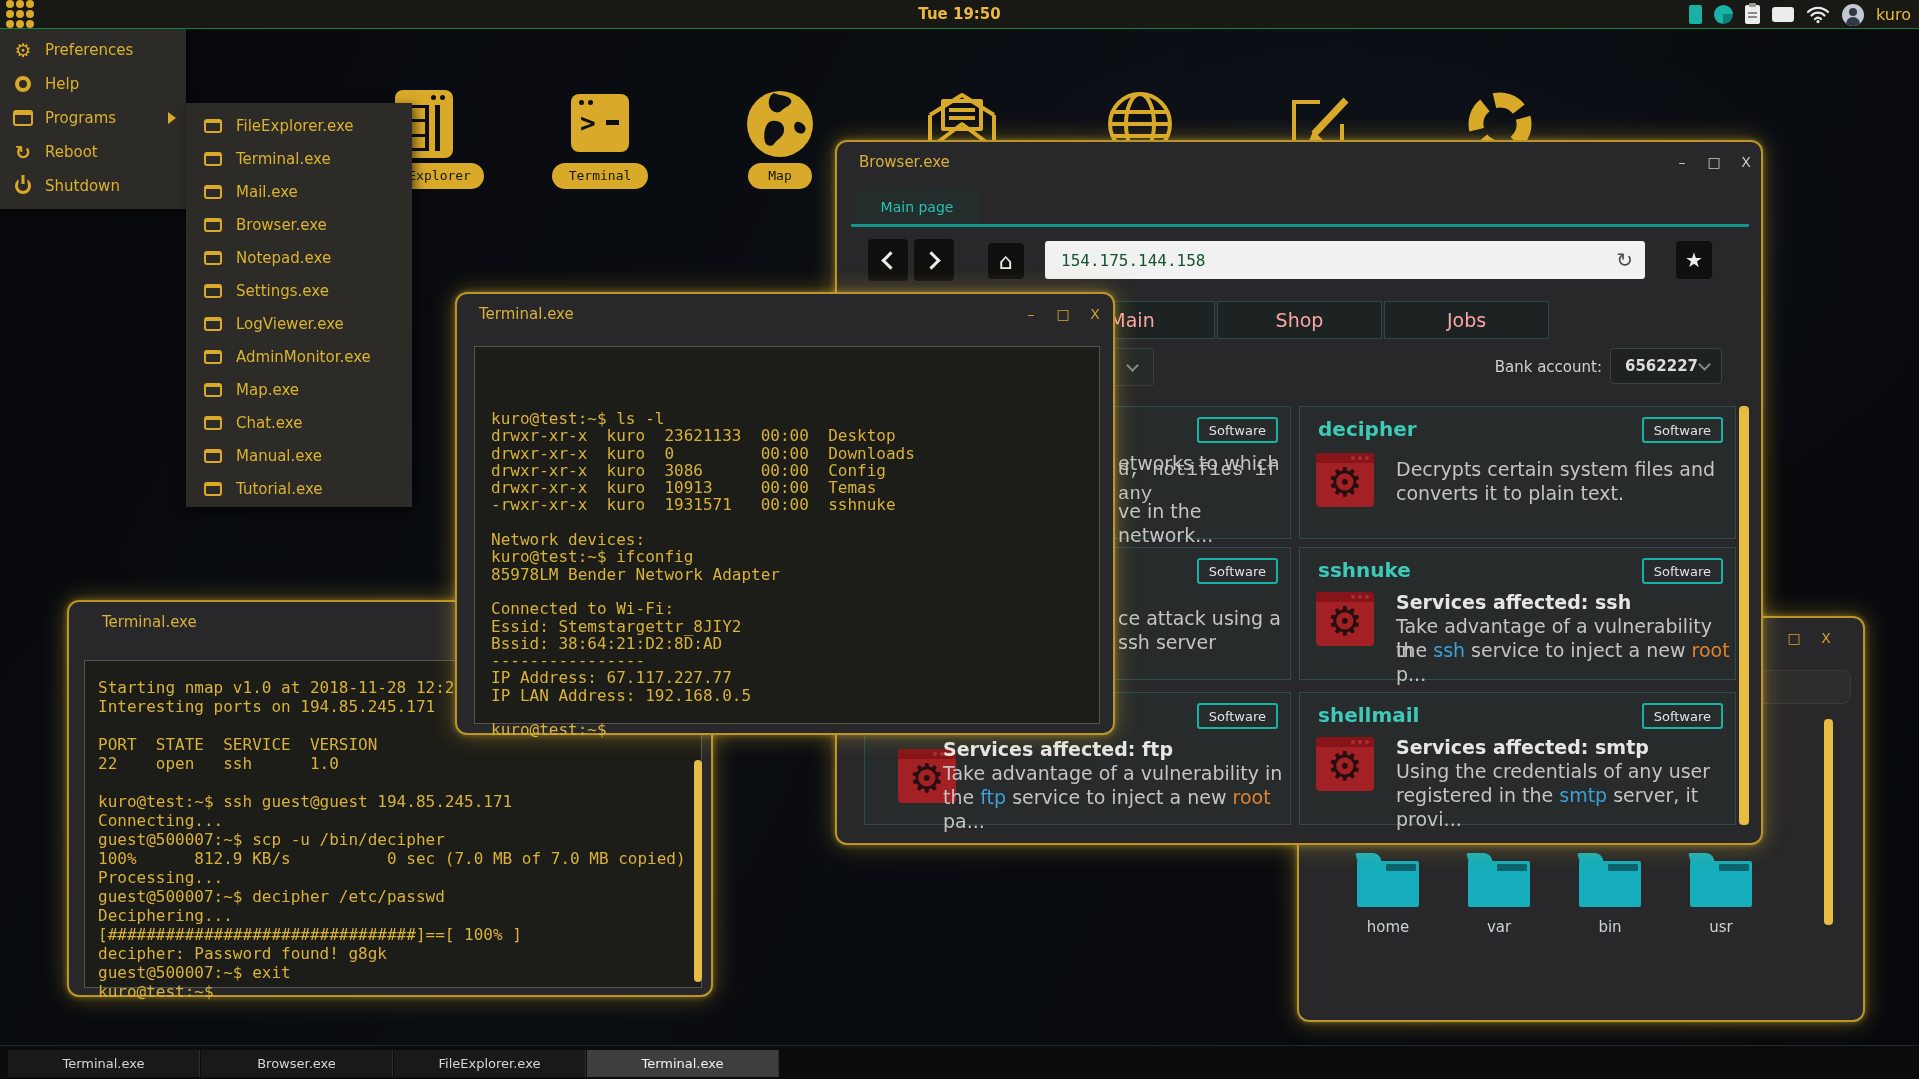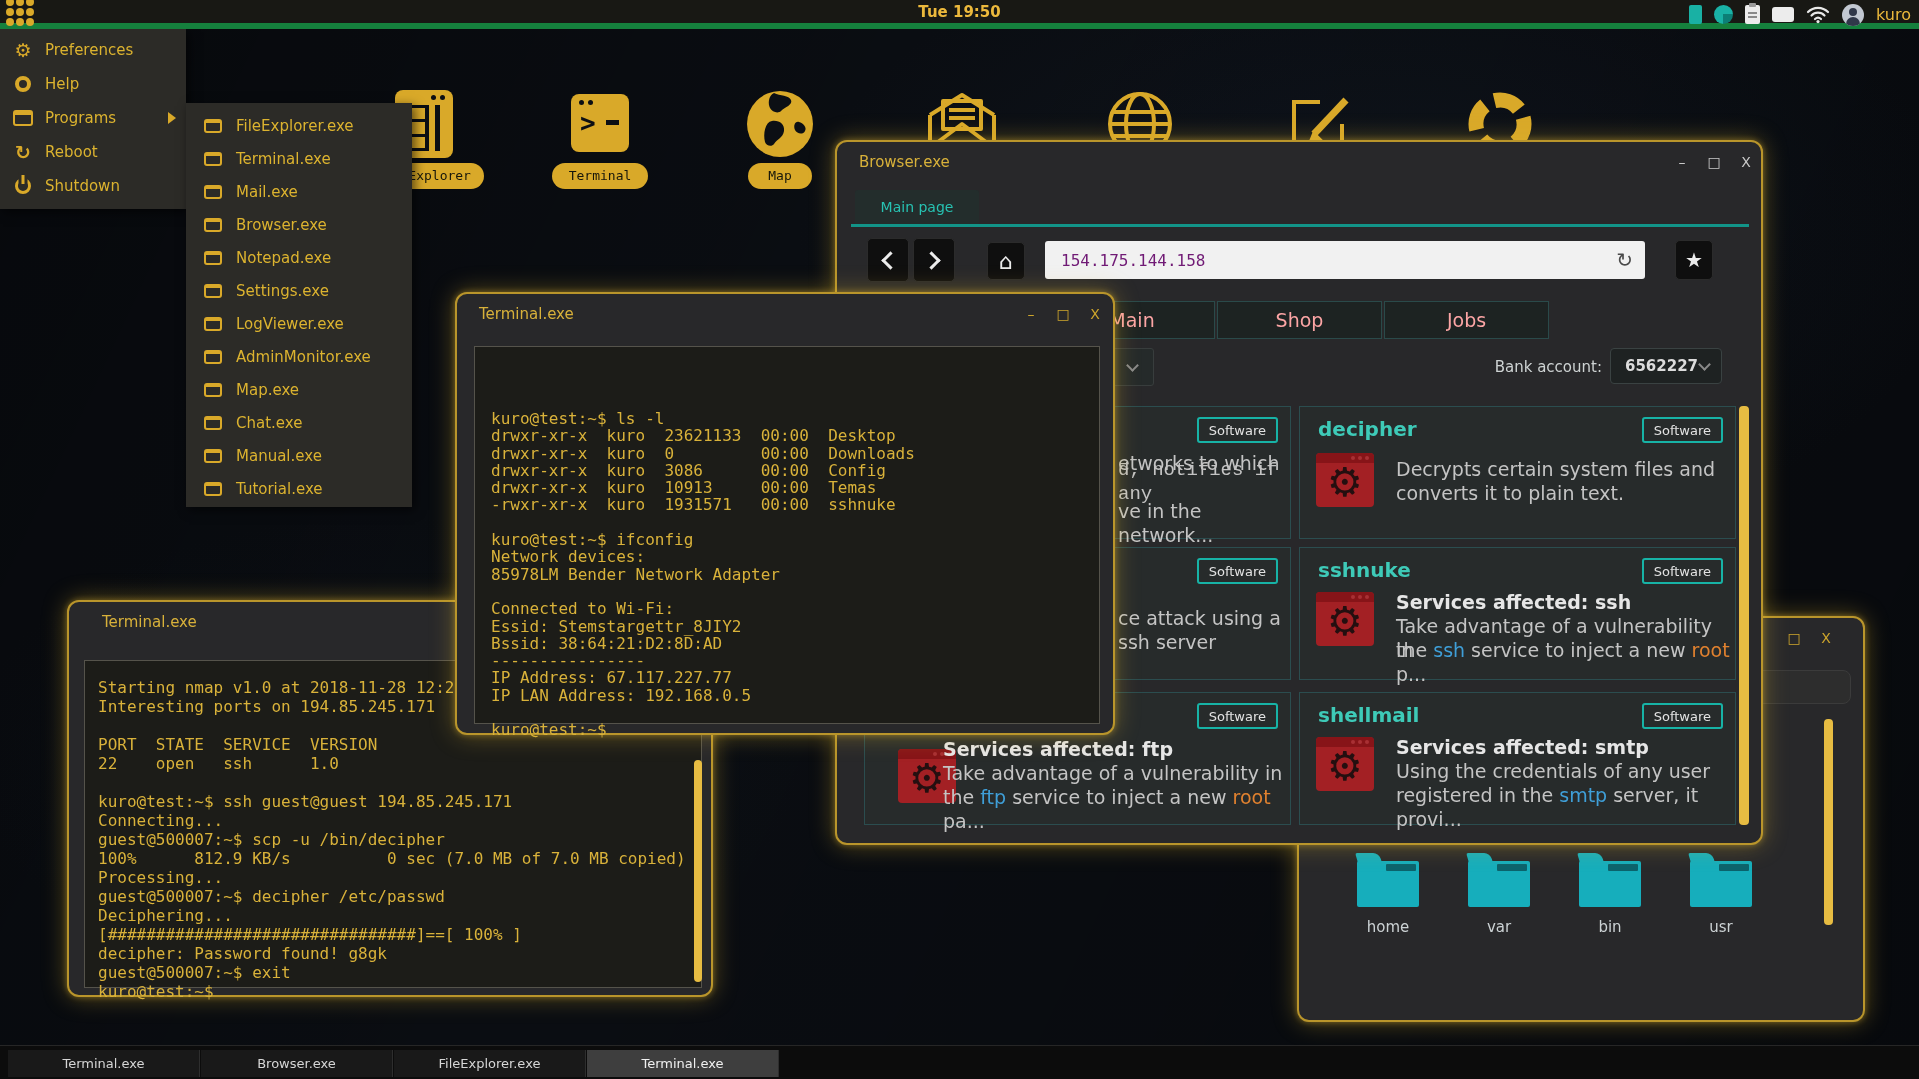--- a/index.html
+++ b/index.html
@@ -5,21 +5,21 @@
   * { margin:0; padding:0; box-sizing:border-box; }
   html,body { background:#000; }
   #stage { position:relative; width:1919px; height:1079px; overflow:hidden;
            background:#0a0d12; font-family:"DejaVu Sans", sans-serif; }
   .bgfx1 { position:absolute; inset:0;
            background:radial-gradient(ellipse 900px 500px at 72% 22%, rgba(28,40,58,.28), transparent 65%),
                       radial-gradient(ellipse 700px 400px at 20% 70%, rgba(20,28,40,.22), transparent 60%),
                       linear-gradient(115deg, rgba(0,0,0,.35) 0%, transparent 40%, rgba(0,0,0,.3) 100%); }
   
   #topbar { position:absolute; left:0; top:0; width:1919px; height:29px; background:#181814;
-            border-bottom:6px solid #15803d; z-index:10; display:flex; align-items:center; }
+            border-bottom:1px solid #15803d; z-index:10; display:flex; align-items:center; }
   .dots { display:grid; grid-template-columns:repeat(3,8px); gap:2px; padding:2px 6px; cursor:pointer; }
   .dots i { width:8px; height:8px; background:#d9a929; border-radius:50%; }
   .clock { position:absolute; left:50%; transform:translateX(-50%); color:#ecb93c; font-size:15px; font-weight:bold; }
   .tray { position:absolute; right:8px; top:0; height:29px; display:flex; align-items:center; gap:12px; }
   .batt { width:13px; height:19px; background:#19b1a4; border-radius:2px; }
   .pie { width:19px; height:19px; border-radius:50%; background:conic-gradient(from 90deg,#0c7f76 0 95deg,#19b2a6 0); }
   .clip { position:relative; width:15px; height:19px; background:#ececec; border-radius:2px; }
   .clip::before { content:""; position:absolute; left:4px; top:-2px; width:7px; height:4px; background:#9a9a9a; border-radius:1px; }
   .clip::after { content:""; position:absolute; left:3px; right:3px; top:7px; height:2px; background:#8a8a8a; box-shadow:0 4px 0 #8a8a8a; }
   .chat { position:relative; width:22px; height:15px; background:#ececec; border-radius:3px; }
@@ -73,21 +73,21 @@
   
   .ptab { position:absolute; left:18px; top:48px; width:124px; height:34px; background:#232d2c; border-radius:3px 3px 0 0;
           color:#27c2b2; font-size:14px; display:flex; align-items:center; justify-content:center; cursor:pointer; }
   .tealline { position:absolute; left:14px; top:82px; width:898px; height:3px; background:#129488; }
   .navbtn { position:absolute; background:#0f0f0f; border:1px solid #2b2b2b; border-radius:5px; display:flex; align-items:center; justify-content:center; cursor:pointer; }
   .chev { width:13px; height:13px; border-left:3px solid #ececec; border-bottom:3px solid #ececec; }
   .chev.l { transform:rotate(45deg); margin-left:5px; }
   .chev.r { transform:rotate(-135deg); margin-right:5px; }
   .urlbar { position:absolute; left:208px; top:99px; width:600px; height:38px; background:#f1f1f1; border-radius:3px;
             display:flex; align-items:center; padding:0 12px 0 16px; cursor:text; }
-  .urltext { font-family:"DejaVu Sans Mono",monospace; font-size:16px; color:#701a75; flex:1; }
+  .urltext { font-family:"DejaVu Sans Mono",monospace; font-size:16px; color:#14532d; flex:1; }
   .reload { color:#4a4a4a; font-size:20px; cursor:pointer; }
   .btab { position:absolute; top:159px; height:38px; background:#1d2322; border:1px solid #2a4a4a; color:#fca5a5;
           font-size:19px; display:flex; align-items:center; justify-content:center; cursor:pointer; }
   .ddbtn { position:absolute; left:273px; top:206px; width:44px; height:38px; background:#252a2a; border:1px solid #383d3d; border-radius:3px;
            display:flex; align-items:center; justify-content:center; cursor:pointer; }
   .chevd { width:9px; height:9px; border-right:2px solid #8a8a8a; border-bottom:2px solid #8a8a8a; transform:rotate(45deg); margin-top:-4px; }
   .banklbl { position:absolute; left:560px; top:216px; width:205px; text-align:right; font-size:15px; color:#ced3d3; }
   .bankdd { position:absolute; left:773px; top:206px; width:112px; height:36px; background:#1e2222; border:1px solid #3a4242; border-radius:4px;
             display:flex; align-items:center; padding-left:14px; cursor:pointer; }
   .bankval { font-size:15px; font-weight:bold; color:#dcdcdc; flex:1; }
@@ -350,22 +350,22 @@
     <span class="wbtn gold" style="left:597px;">□</span>
     <span class="wbtn gold" style="left:629px;">X</span>
     <div class="termbody termtext" style="left:17px;top:52px;width:626px;height:378px;padding:62px 10px 0 16px;">
       <div class="tline">kuro@test:~$ ls -l</div>
       <div class="tline">drwxr-xr-x  kuro  23621133  00:00  Desktop</div>
       <div class="tline">drwxr-xr-x  kuro  0         00:00  Downloads</div>
       <div class="tline">drwxr-xr-x  kuro  3086      00:00  Config</div>
       <div class="tline">drwxr-xr-x  kuro  10913     00:00  Temas</div>
       <div class="tline">-rwxr-xr-x  kuro  1931571   00:00  sshnuke</div>
       <div class="tline"></div>
+      <div class="tline">Network devices:</div>
       <div class="tline">kuro@test:~$ ifconfig</div>
-      <div class="tline">Network devices:</div>
       <div class="tline">85978LM Bender Network Adapter</div>
       <div class="tline"></div>
       <div class="tline">Connected to Wi-Fi:</div>
       <div class="tline">Essid: Stemstargettr_8JIY2</div>
       <div class="tline">Bssid: 38:64:21:D2:8D:AD</div>
       <div class="tline">----------------</div>
       <div class="tline">IP Address: 67.117.227.77</div>
       <div class="tline">IP LAN Address: 192.168.0.5</div>
       <div class="tline"></div>
       <div class="tline">kuro@test:~$</div>

